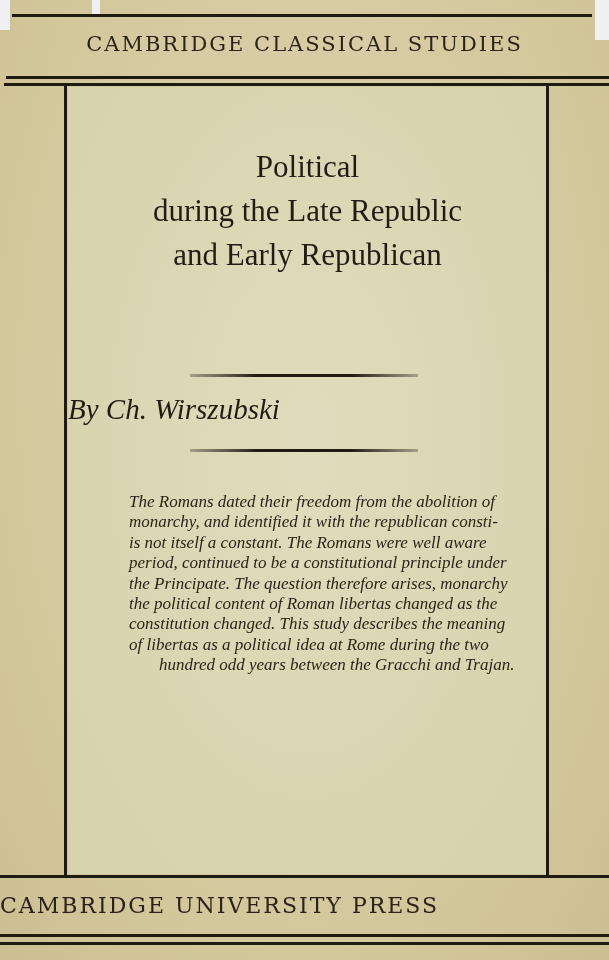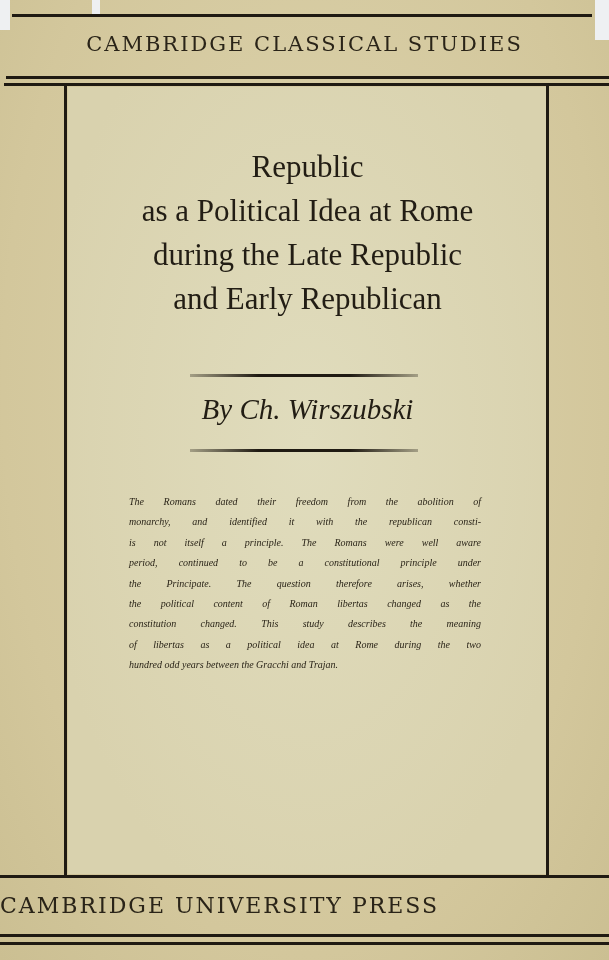--- a/index.html
+++ b/index.html
@@ -9,28 +9,28 @@
   .rule { position:absolute; background:#1f1a12; }
   .vline { position:absolute; background:#1f1a12; width:3px; }
   .panel { position:absolute; left:68px; top:87px; width:479px; height:787px; background:#dcd6b4;
            background-image: radial-gradient(ellipse at 50% 45%, #e0dcbd 0%, #d9d2ae 80%); }
   .series { position:absolute; left:0; width:609px; top:32px; text-align:center;
             font-family:"DejaVu Serif", serif; font-size:21px; letter-spacing:2px; color:#2a2418; }
   .press { position:absolute; left:0; width:517px; top:893px; text-align:left;
            font-family:"DejaVu Serif", serif; font-size:22px; letter-spacing:2px; color:#2a2418; }
   .title { position:absolute; left:68px; width:479px; top:145px; text-align:center;
            font-family:"Liberation Serif", serif; font-size:31px; line-height:44px; color:#221d14; }
-  .author { position:absolute; left:68px; width:479px; top:393px; text-align:center;
+  .author { position:absolute; left:68px; width:479px; top:393px; text-align:left;
             font-family:"Liberation Serif", serif; font-style:italic; font-size:29px; color:#221d14; }
   .orn { position:absolute; height:3px; background:linear-gradient(90deg, rgba(31,26,18,0.3), #1f1a12 30%, #1f1a12 70%, rgba(31,26,18,0.3)); }
   .blurb { position:absolute; left:129px; width:352px; top:492px;
-           font-family:"Liberation Serif", serif; font-style:italic; font-size:10px; line-height:20.4px;
+           font-family:"Liberation Serif", serif; font-style:italic; font-size:17px; line-height:20.4px;
            color:#2a2418; text-align:justify; }
   .blurb span { display:block; text-align:justify; text-align-last:justify; white-space:nowrap; }
-  .blurb span.last { text-align-last:left; }
+  .blurb span.last { text-align-last:left;margin-left:30px; }
   .tear { position:absolute; background:#eef0f2; }
 </style>
 </head>
 <body>
 
 <div class="cover">
 
   <div class="tear" style="left:0;top:0;width:10px;height:30px;"></div>
   <div class="tear" style="left:92px;top:0;width:8px;height:14px;"></div>
   <div class="tear" style="left:595px;top:0;width:14px;height:40px;"></div>
@@ -41,36 +41,35 @@
 
   <div class="rule" style="left:6px;top:76px;width:603px;height:3px;"></div>
   <div class="rule" style="left:4px;top:83px;width:605px;height:3px;"></div>
 
   <div class="panel"></div>
 
   <div class="vline" style="left:64px;top:85px;height:791px;"></div>
   <div class="vline" style="left:546px;top:85px;height:791px;"></div>
 
   <div class="title">
-    <div>Republic</div>
-    <div>as a Political Idea at Rome</div>
+    <div>Political</div>
     <div>during the Late Republic</div>
     <div>and Early Republican</div>
   </div>
 
   <div class="orn" style="left:190px;top:374px;width:228px;"></div>
   <div class="author">By Ch. Wirszubski</div>
   <div class="orn" style="left:190px;top:449px;width:228px;"></div>
 
   <div class="blurb">
     <span>The Romans dated their freedom from the abolition of</span>
     <span>monarchy, and identified it with the republican consti-</span>
-    <span>is not itself a principle. The Romans were well aware</span>
+    <span>is not itself a constant. The Romans were well aware</span>
     <span>period, continued to be a constitutional principle under</span>
-    <span>the Principate. The question therefore arises, whether</span>
+    <span>the Principate. The question therefore arises, monarchy</span>
     <span>the political content of Roman libertas changed as the</span>
     <span>constitution changed. This study describes the meaning</span>
     <span>of libertas as a political idea at Rome during the two</span>
     <span class="last">hundred odd years between the Gracchi and Trajan.</span>
   </div>
 
   <div class="rule" style="left:0;top:875px;width:609px;height:3px;"></div>
 
   <div class="press">CAMBRIDGE UNIVERSITY PRESS</div>
 

